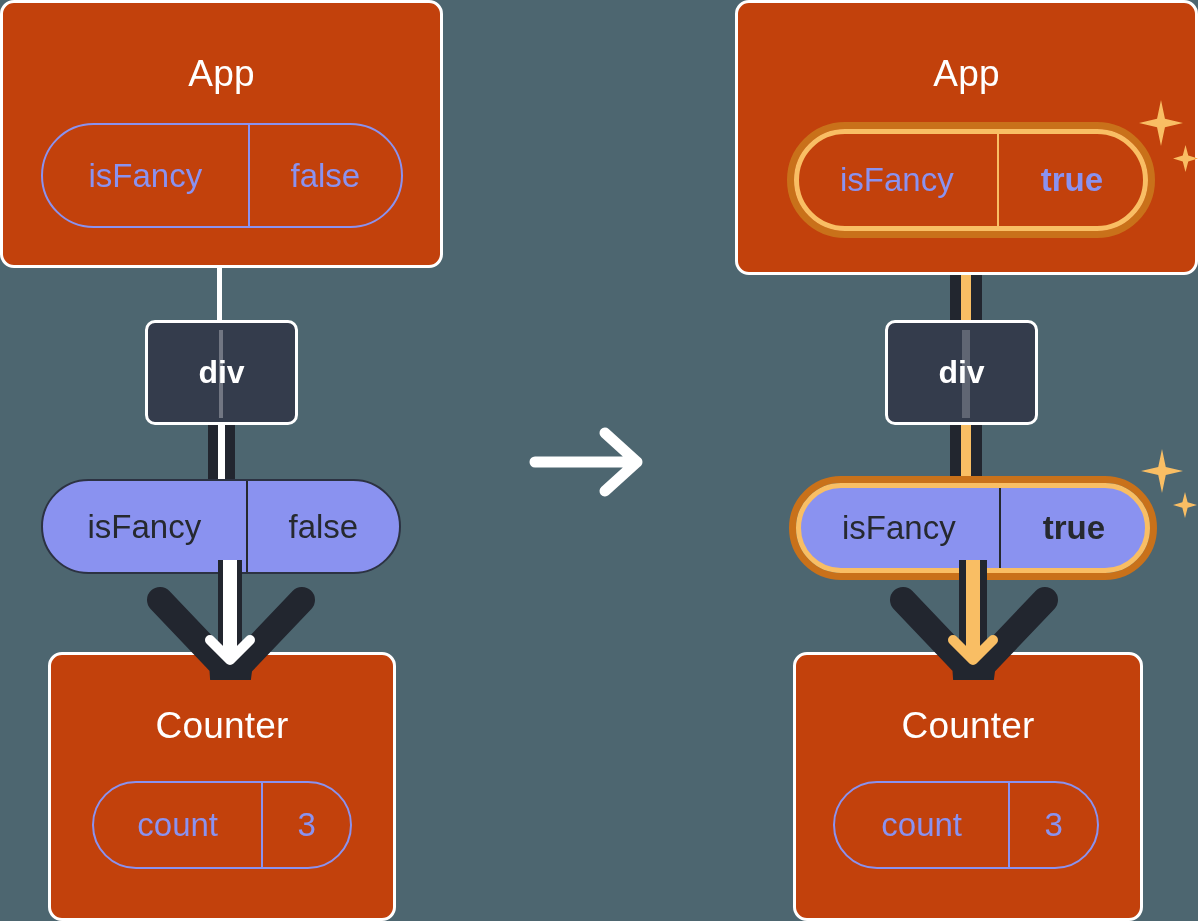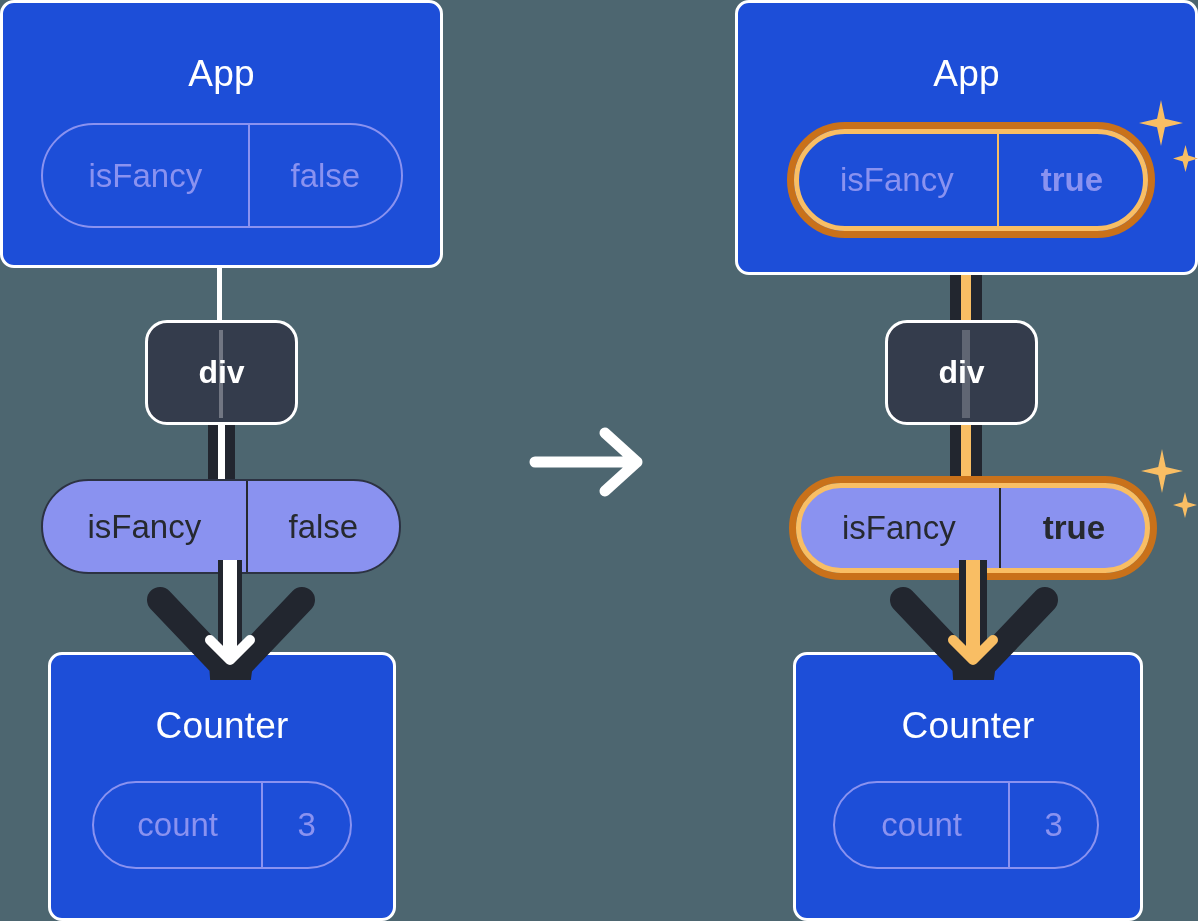--- a/index.html
+++ b/index.html
@@ -11,21 +11,21 @@
     position:relative;
   }
   .stage{position:absolute;inset:0;}
 
   
   .abs{position:absolute;}
 
   
   .card{
     position:absolute;
-    background:#1d4ed8;
+    background:#c2410c;
     border:3px solid #ffffff;
     border-radius:14px;
     box-sizing:border-box;
     z-index:6;
   }
   .card-title{
     position:absolute;
     left:0;right:0;
     text-align:center;
     color:#ffffff;
@@ -33,21 +33,21 @@
     font-weight:400;
     letter-spacing:.2px;
     white-space:nowrap;
   }
 
   
   .node-box{
     position:absolute;
     background:#343c4c;
     border:3px solid #ffffff;
-    border-radius:22px;
+    border-radius:10px;
     box-sizing:border-box;
     display:flex;align-items:center;justify-content:center;
     color:#ffffff;
     font-size:32px;
     font-weight:700;
     z-index:6;
   }
 
   
   .pill{

